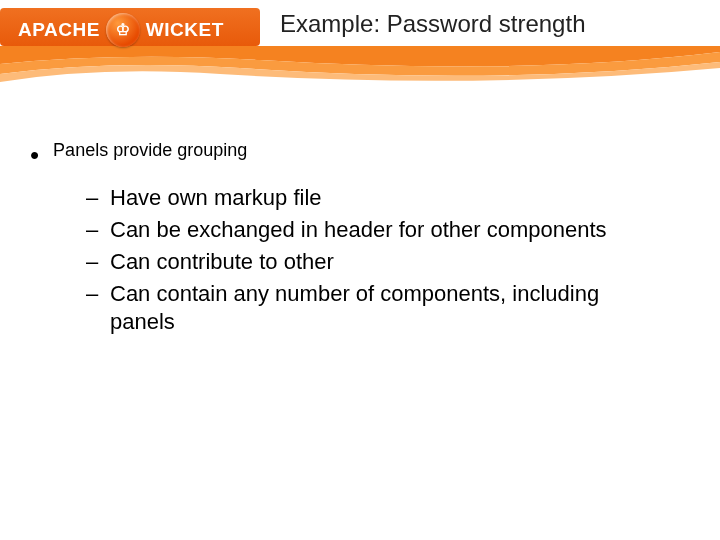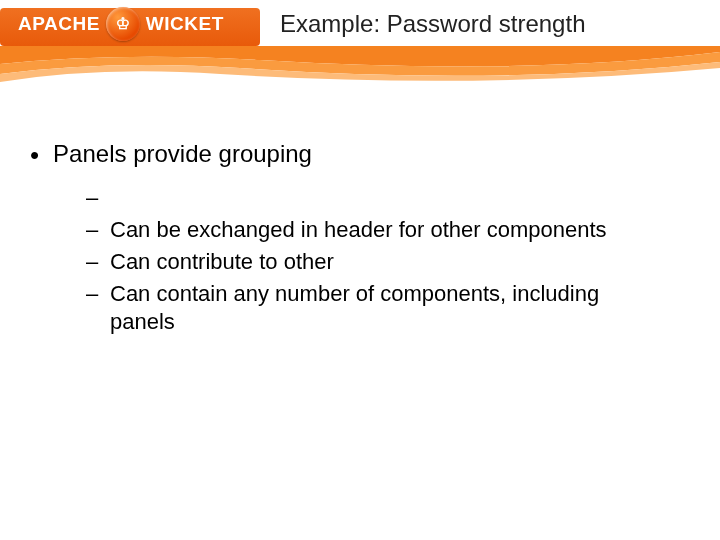--- a/index.html
+++ b/index.html
@@ -12,21 +12,21 @@
     position: relative;
   }
   .header-band {
     width: 100%;
     height: 90px;
     position: relative;
   }
   .logo-area {
     position: absolute;
     left: 0;
-    top: 1px;
+    top: 7px;
     display: flex;
     align-items: center;
     height: 45px;
   }
   .ghost-text {
     position: absolute;
     left: 2px;
     top: 2px;
     font-size: 30px;
     font-weight: 900;
@@ -100,21 +100,21 @@
     align-items: flex-start;
     margin-bottom: 14px;
   }
   .bullet-dot {
     font-size: 26px;
     line-height: 30px;
     margin-right: 14px;
     color: #000;
   }
   .bullet-text {
-    font-size: 24px;
+    font-size: 18px;
     color: #000;
   }
   .sub-list {
     margin-left: 56px;
     margin-top: 6px;
   }
   .sub-row {
     display: flex;
     align-items: flex-start;
     margin-bottom: 4px;
@@ -159,20 +159,21 @@
 </div>
 
 <div class="content">
   <div class="bullet-row">
     <span class="bullet-dot">•</span>
     <span class="bullet-text">Panels provide grouping</span>
   </div>
   <div class="sub-list">
     <div class="sub-row">
       <span class="sub-dash">–</span>
+      <span class="sub-text">Have own markup file</span>
     </div>
     <div class="sub-row">
       <span class="sub-dash">–</span>
       <span class="sub-text">Can be exchanged in header for other components</span>
     </div>
     <div class="sub-row">
       <span class="sub-dash">–</span>
       <span class="sub-text">Can contribute to other</span>
     </div>
     <div class="sub-row">

